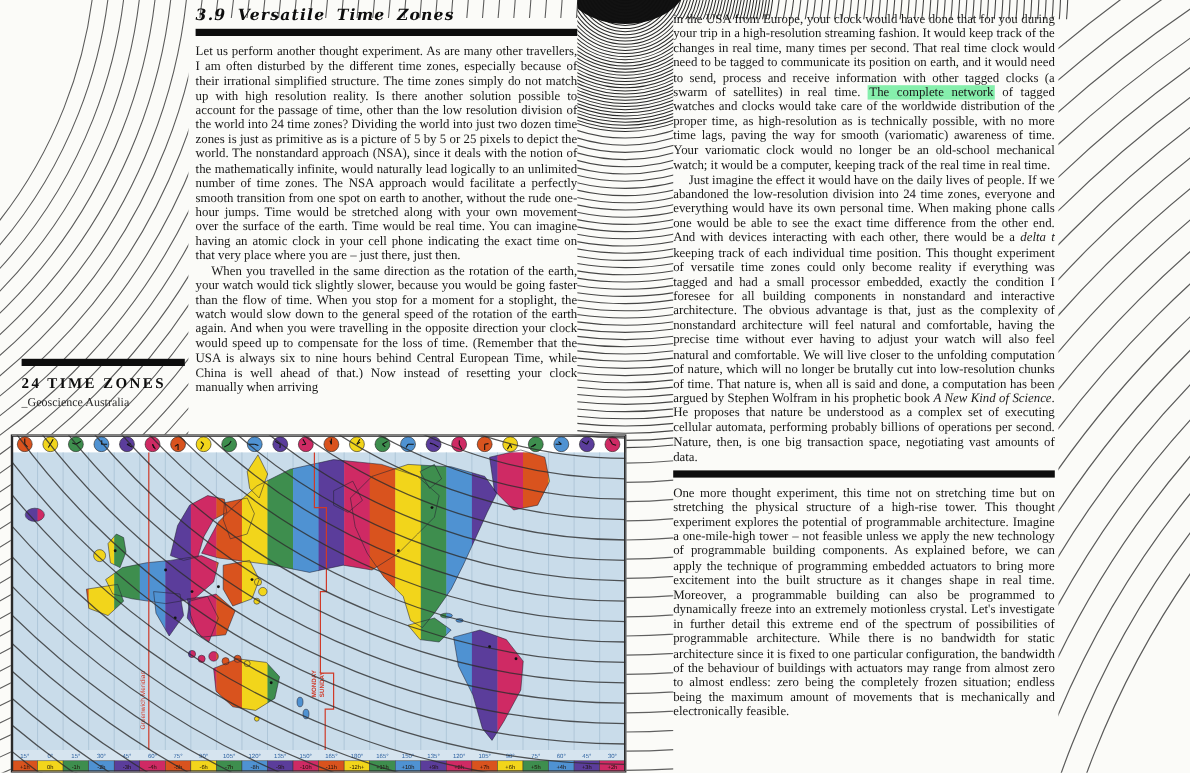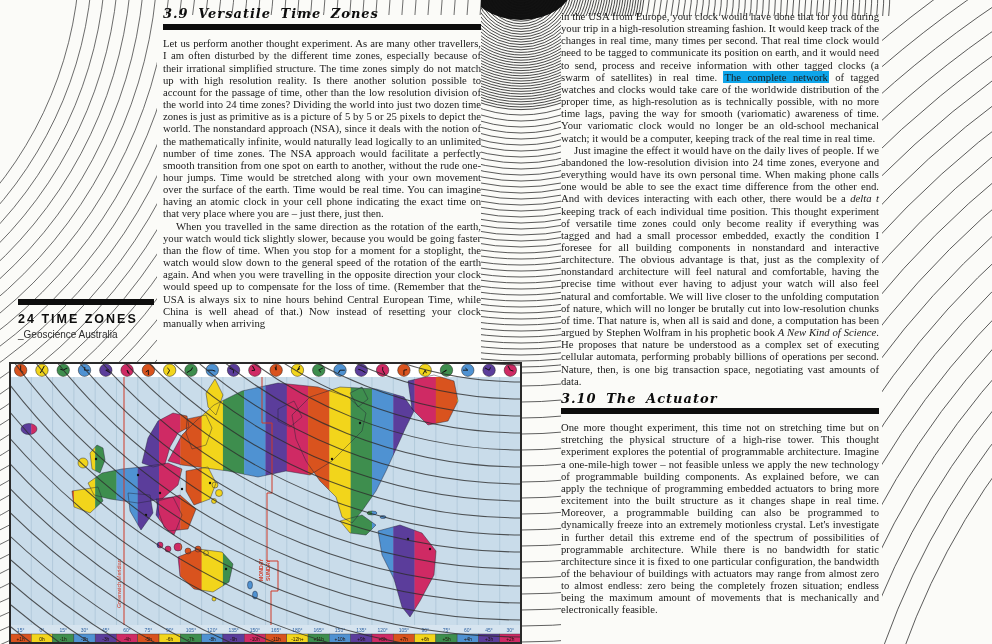--- a/index.html
+++ b/index.html
@@ -8,26 +8,26 @@
   #deco-svg{position:absolute;left:0;top:0;z-index:0;}
   .col{position:absolute;z-index:3;}
   #left-col{left:163px;top:7px;width:318px;}
   #right-col{left:561px;top:10px;width:318px;}
   .sec-head{font-family:"DejaVu Serif",serif;font-style:italic;font-weight:bold;
             font-size:13px;letter-spacing:1px;word-spacing:4px;line-height:1.1;
             margin:0;color:#0d0d0d;}
   .sec-rule{height:6px;background:#0d0d0d;margin:3px 0 7px 0;}
   p.body{font-size:10.7px;line-height:12.15px;text-align:justify;margin:0;color:#191919;}
   p.body.indent{text-indent:13px;}
-  mark.sel{background:#0ea5e9;color:inherit;padding:0 1px;}
+  mark.sel{background:#86efac;color:inherit;padding:0 1px;}
   #caption{position:absolute;left:18px;top:299px;width:136px;z-index:3;}
   #caption .cap-bar{height:6px;background:#0d0d0d;}
-  .cap-title{font-family:Liberation Sans, sans-serif;font-weight:bold;font-size:12.5px;
+  .cap-title{font-family:Liberation Serif, serif;font-weight:bold;font-size:12.5px;
              letter-spacing:2px;margin-top:7px;color:#0d0d0d;white-space:nowrap;}
-  .cap-source{font-family:Liberation Sans, sans-serif;font-size:10px;margin-top:3px;color:#2b2b2b;}
+  .cap-source{font-family:Liberation Serif, serif;font-size:10px;margin-top:3px;color:#2b2b2b;}
   #map-wrap{position:absolute;left:9px;top:362px;width:511px;height:280px;z-index:2;
             border:1px solid #2a2a2a;background:#fff;}
   #rule-2 {margin-top:2px;}
   .h2wrap{margin-top:5px;}
 </style>
 </head>
 <body>
 
 <svg id="deco-svg" width="992" height="644">
   <defs>
@@ -622,17 +622,16 @@
 </div>
 
 <div id="right-col" class="col">
   <p class="body">
     <span>in the USA from Europe, your clock would have done that for you during your trip in a high-resolution streaming fashion. It would keep track of the changes in real time, many times per second. That real time clock would need to be tagged to communicate its position on earth, and it would need to send, process and receive information with other tagged clocks (a swarm of satellites) in real time. </span><mark class="sel">The complete network</mark><span> of tagged watches and clocks would take care of the worldwide distribution of the proper time, as high-resolution as is technically possible, with no more time lags, paving the way for smooth (variomatic) awareness of time. Your variomatic clock would no longer be an old-school mechanical watch; it would be a computer, keeping track of the real time in real time.</span>
   </p>
   <p class="body indent">
     <span>Just imagine the effect it would have on the daily lives of people. If we abandoned the low-resolution division into 24 time zones, everyone and everything would have its own personal time. When making phone calls one would be able to see the exact time difference from the other end. And with devices interacting with each other, there would be a </span><i>delta t</i><span> keeping track of each individual time position. This thought experiment of versatile time zones could only become reality if everything was tagged and had a small processor embedded, exactly the condition I foresee for all building components in nonstandard and interactive architecture. The obvious advantage is that, just as the complexity of nonstandard architecture will feel natural and comfortable, having the precise time without ever having to adjust your watch will also feel natural and comfortable. We will live closer to the unfolding computation of nature, which will no longer be brutally cut into low-resolution chunks of time. That nature is, when all is said and done, a computation has been argued by Stephen Wolfram in his prophetic book </span><i>A New Kind of Science</i><span>. He proposes that nature be understood as a complex set of executing cellular automata, performing probably billions of operations per second. Nature, then, is one big transaction space, negotiating vast amounts of data.</span>
   </p>
   <div class="h2wrap">
-    <h2 class="sec-head">3.10 The Actuator</h2>
     <div class="sec-rule" id="rule-2"></div>
   </div>
   <p class="body">One more thought experiment, this time not on stretching time but on stretching the physical structure of a high-rise tower. This thought experiment explores the potential of programmable architecture. Imagine a one-mile-high tower – not feasible unless we apply the new technology of programmable building components. As explained before, we can apply the technique of programming embedded actuators to bring more excitement into the built structure as it changes shape in real time. Moreover, a programmable building can also be programmed to dynamically freeze into an extremely motionless crystal. Let's investigate in further detail this extreme end of the spectrum of possibilities of programmable architecture. While there is no bandwidth for static architecture since it is fixed to one particular configuration, the bandwidth of the behaviour of buildings with actuators may range from almost zero to almost endless: zero being the completely frozen situation; endless being the maximum amount of movements that is mechanically and electronically feasible.</p>
 </div>
 
 </body></html>

